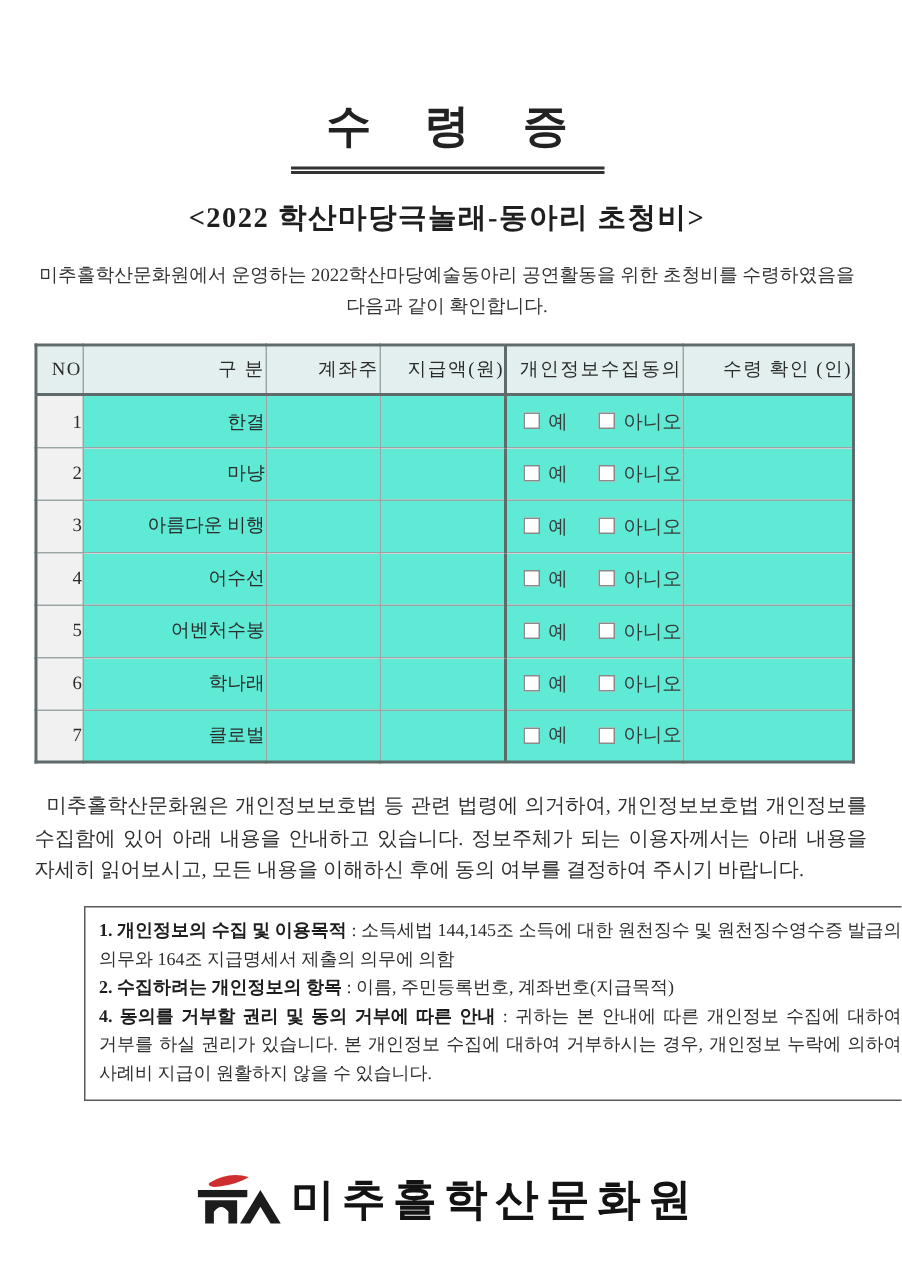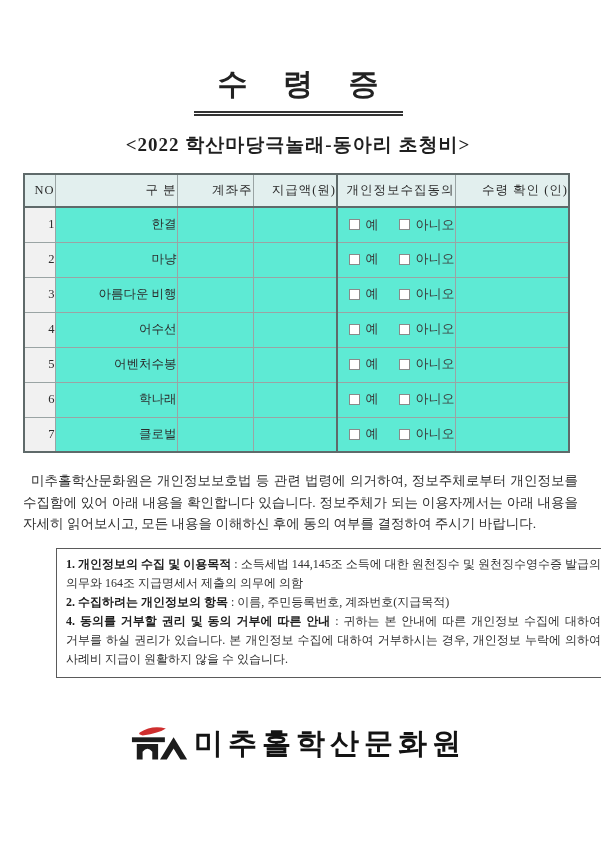--- a/index.html
+++ b/index.html
@@ -125,20 +125,24 @@
 <body>
 
 <div class="page">
 
   <div class="title-wrap">
     <span class="doc-title">수 령 증</span>
   </div>
 
   <div class="doc-subtitle">&lt;2022 학산마당극놀래-동아리 초청비&gt;</div>
 
+  <div class="intro">
+    <div>미추홀학산문화원에서 운영하는 2022학산마당예술동아리 공연활동을 위한 초청비를 수령하였음을</div>
+    <div>다음과 같이 확인합니다.</div>
+  </div>
 
   <table class="receipt">
     <colgroup>
       <col style="width:31px">
         <col style="width:122px">
         <col style="width:76px">
       <col style="width:84px">
         <col style="width:118px">
         <col style="width:114px">
     </colgroup>
@@ -267,21 +271,21 @@
           <span class="cb-gap"></span>
           <span class="cb"></span>
               <span class="cb-label-no">아니오</span>
         </span>
       </td>
       <td></td>
     </tr>
   </tbody>
   </table>
 
-  <div class="privacy">미추홀학산문화원은 개인정보보호법 등 관련 법령에 의거하여, 정보주체로부터 개인정보를 수집함에 있어 아래 내용을 확인합니다 있습니다. 정보주체가 되는 이용자께서는 아래 내용을 자세히 읽어보시고, 모든 내용을 이해하신 후에 동의 여부를 결정하여 주시기 바랍니다.</div>
+  <div class="privacy">미추홀학산문화원은 개인정보보호법 등 관련 법령에 의거하여, 개인정보보호법 개인정보를 수집함에 있어 아래 내용을 안내하고 있습니다. 정보주체가 되는 이용자께서는 아래 내용을 자세히 읽어보시고, 모든 내용을 이해하신 후에 동의 여부를 결정하여 주시기 바랍니다.</div>
 
   <div class="notice-box">
     <div class="notice-item">
       <span class="lbl">1. 개인정보의 수집 및 이용목적</span><span> : 소득세법 144,145조 소득에 대한 원천징수 및 원천징수영수증 발급의 의무와 164조 지급명세서 제출의 의무에 의함</span>
     </div>
     <div class="notice-item">
       <span class="lbl">2. 수집하려는 개인정보의 항목</span><span> : 이름, 주민등록번호, 계좌번호(지급목적)</span>
     </div>
     <div class="notice-item">
       <span class="lbl">4. 동의를 거부할 권리 및 동의 거부에 따른 안내</span><span> : 귀하는 본 안내에 따른 개인정보 수집에 대하여 거부를 하실 권리가 있습니다. 본 개인정보 수집에 대하여 거부하시는 경우, 개인정보 누락에 의하여 사례비 지급이 원활하지 않을 수 있습니다.</span>

